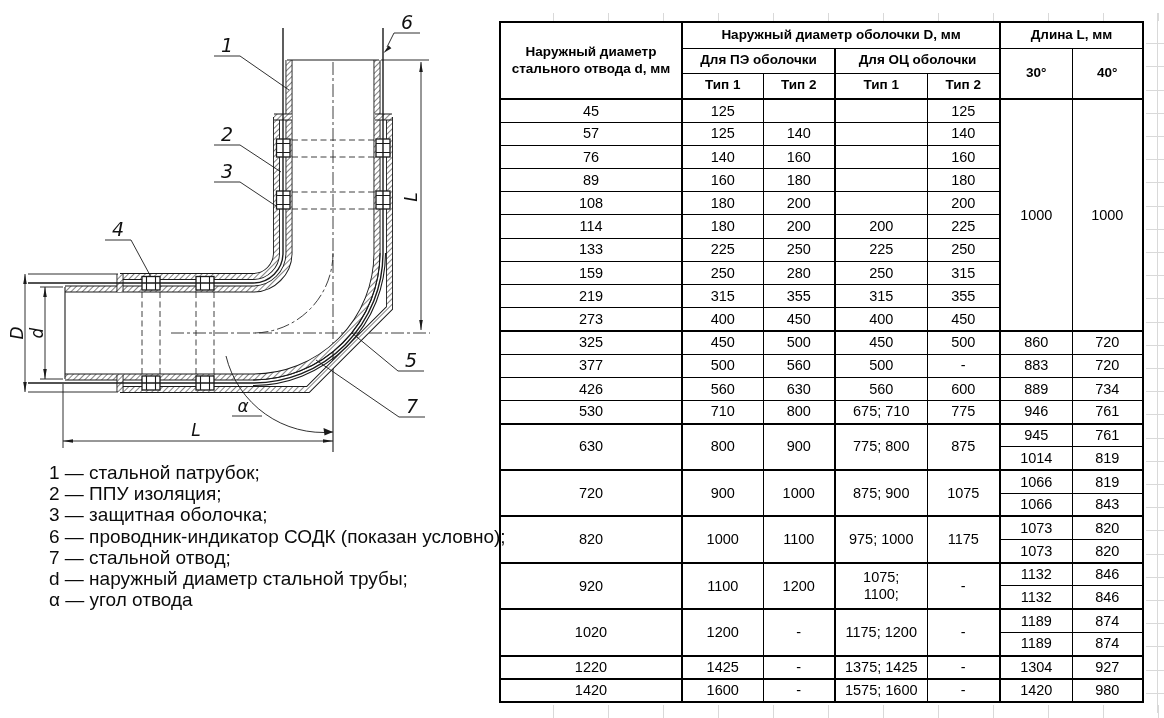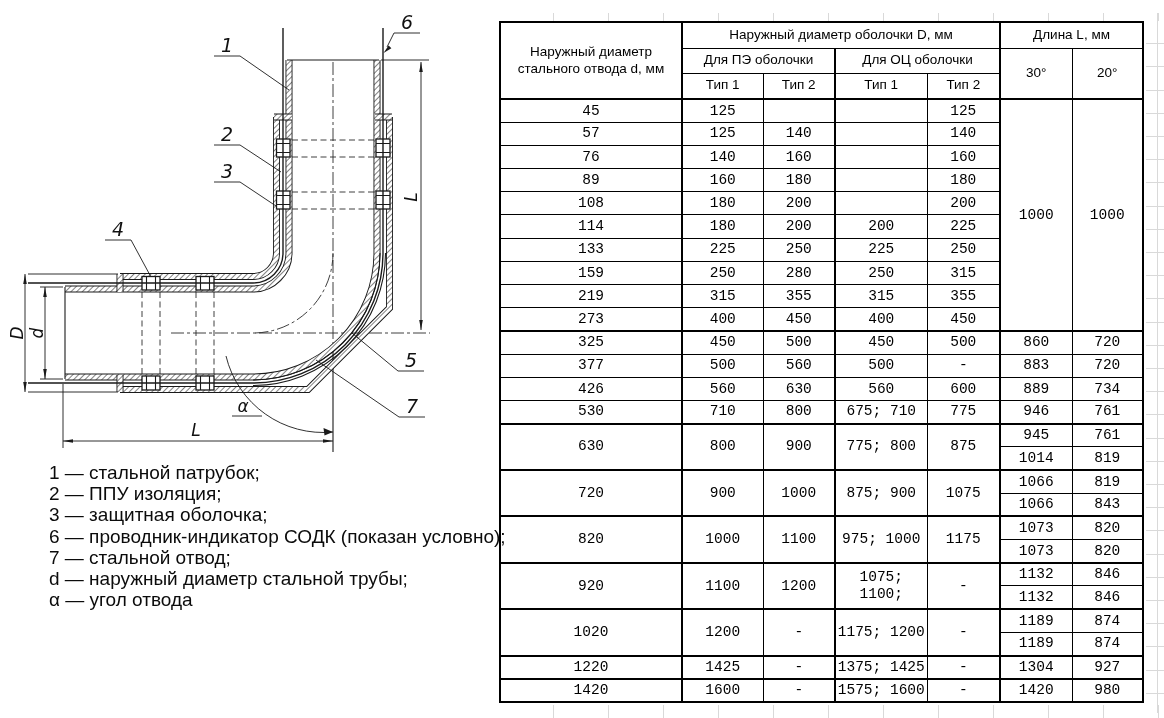--- a/index.html
+++ b/index.html
@@ -19,24 +19,24 @@
   svg .lbl{font:italic 19px "DejaVu Sans",sans-serif;fill:#111;}
   svg .dlbl{font:italic 17px "DejaVu Sans",sans-serif;fill:#111;}
   
   #legend{position:absolute;left:49px;top:462px;width:460px;}
   .legend-line{height:21.2px;line-height:21.2px;font-size:19px;white-space:nowrap;color:#0b0b0b;}
   
   #size-table{position:absolute;left:499px;top:21px;border-collapse:collapse;table-layout:fixed;
               width:643px;border:2px solid #000;}
   #size-table th,#size-table td{border:1px solid #000;padding:0;text-align:center;vertical-align:middle;
               overflow:hidden;}
-  #size-table th{font-size:13.5px;font-weight:normal;line-height:1.25;}
+  #size-table th{font-size:13.5px;font-weight:bold;line-height:1.25;}
   #size-table td{font-size:14.5px;font-weight:normal;white-space:pre-line;line-height:1.15;}
   #size-table tr.hr1{height:26px;} #size-table tr.hr2{height:25px;} #size-table tr.hr3{height:26px;}
-  #size-table tbody tr{height:23.2px;font-family:Liberation Mono, monospace;}
+  #size-table tbody tr{height:23.2px;}
   #size-table .bl2{border-left-width:2px;}
   #size-table .bt2{border-top-width:2px;}
   
   .grid-strip{position:absolute;pointer-events:none;}
   #grid-top{left:499px;top:13px;width:665px;height:8px;
     background:repeating-linear-gradient(90deg,transparent 0 54px,#d9d9d9 54px 55px);}
   #grid-bottom{left:499px;top:705px;width:665px;height:13px;
     background:repeating-linear-gradient(90deg,transparent 0 54px,#d9d9d9 54px 55px);}
   #grid-right{left:1146px;top:21px;width:18px;height:684px;
     background:repeating-linear-gradient(180deg,transparent 0 22.2px,#d9d9d9 22.2px 23.2px);}
@@ -192,21 +192,21 @@
     <thead>
       <tr class="hr1">
         <th rowspan="3">Наружный диаметр стального отвода d, мм</th>
         <th colspan="4" class="bl2">Наружный диаметр оболочки D, мм</th>
         <th colspan="2" class="bl2">Длина L, мм</th>
       </tr>
       <tr class="hr2">
         <th colspan="2" class="bl2">Для ПЭ оболочки</th>
         <th colspan="2" class="bl2">Для ОЦ оболочки</th>
         <th rowspan="2" class="bl2">30°</th>
-        <th rowspan="2">20°</th>
+        <th rowspan="2">40°</th>
       </tr>
       <tr class="hr3">
         <th class="bl2">Тип 1</th>
         <th>Тип 2</th>
         <th class="bl2">Тип 1</th>
         <th>Тип 2</th>
       </tr>
     </thead>
     <tbody>
         <tr>

